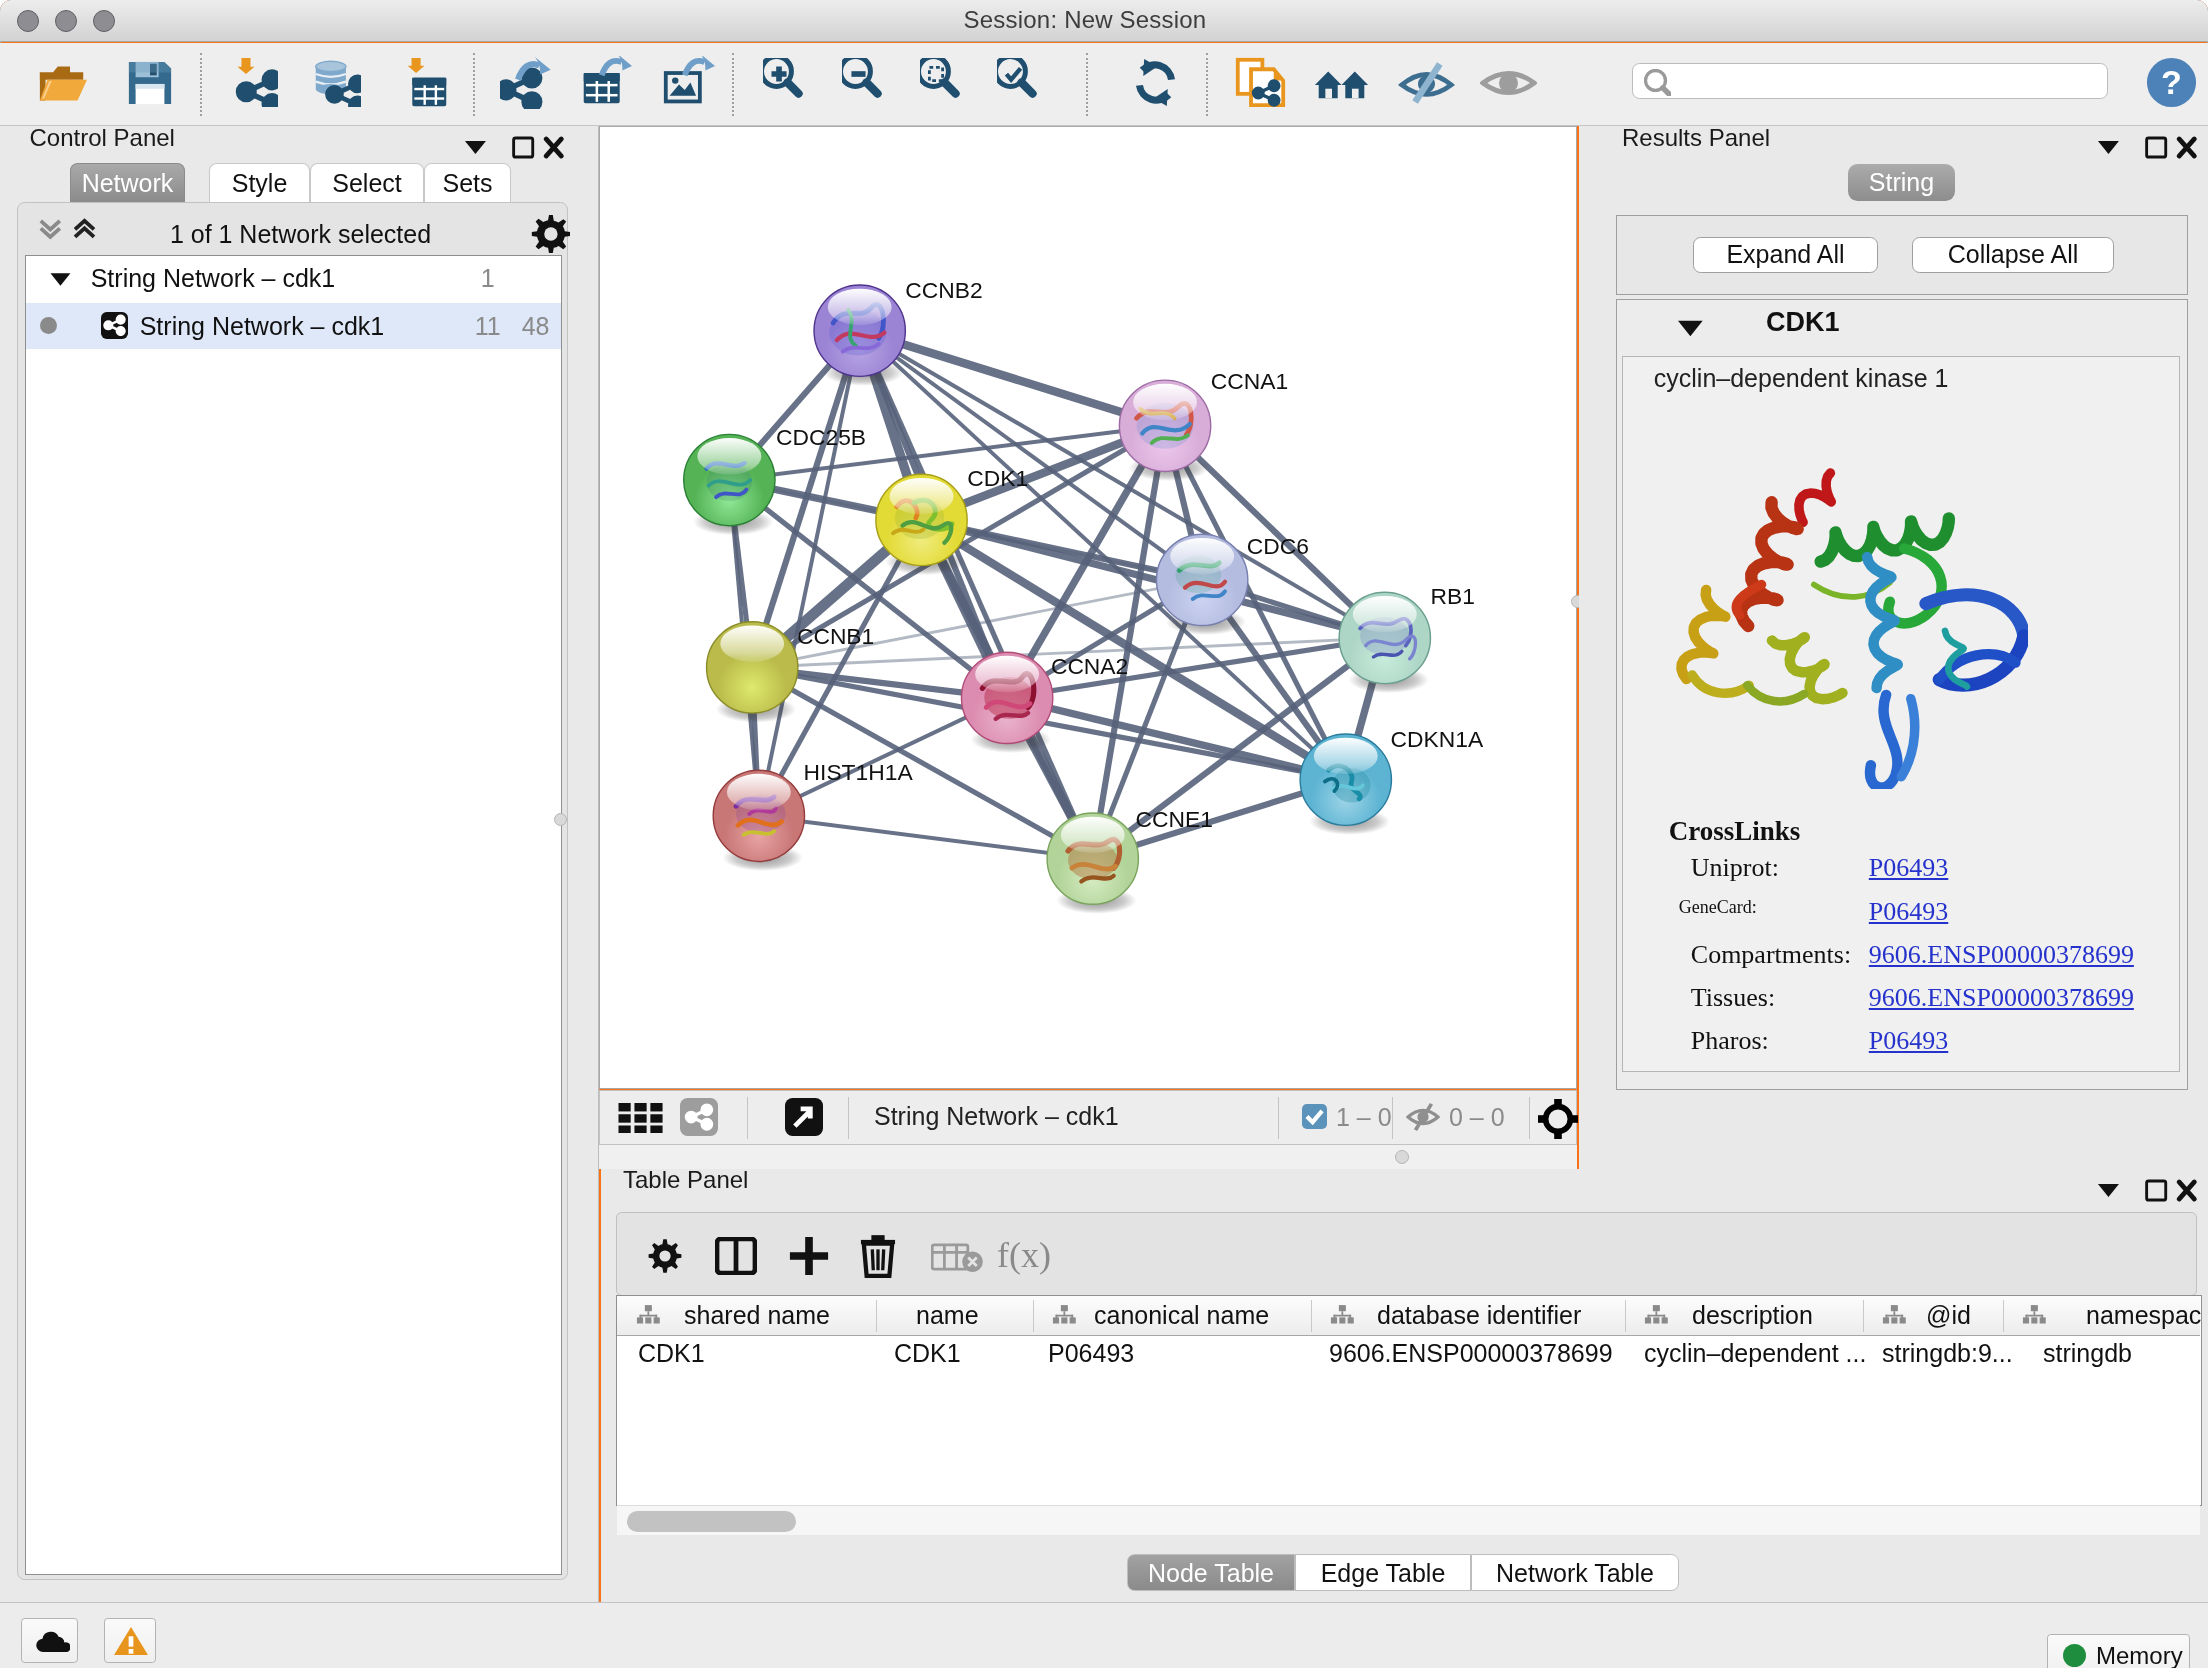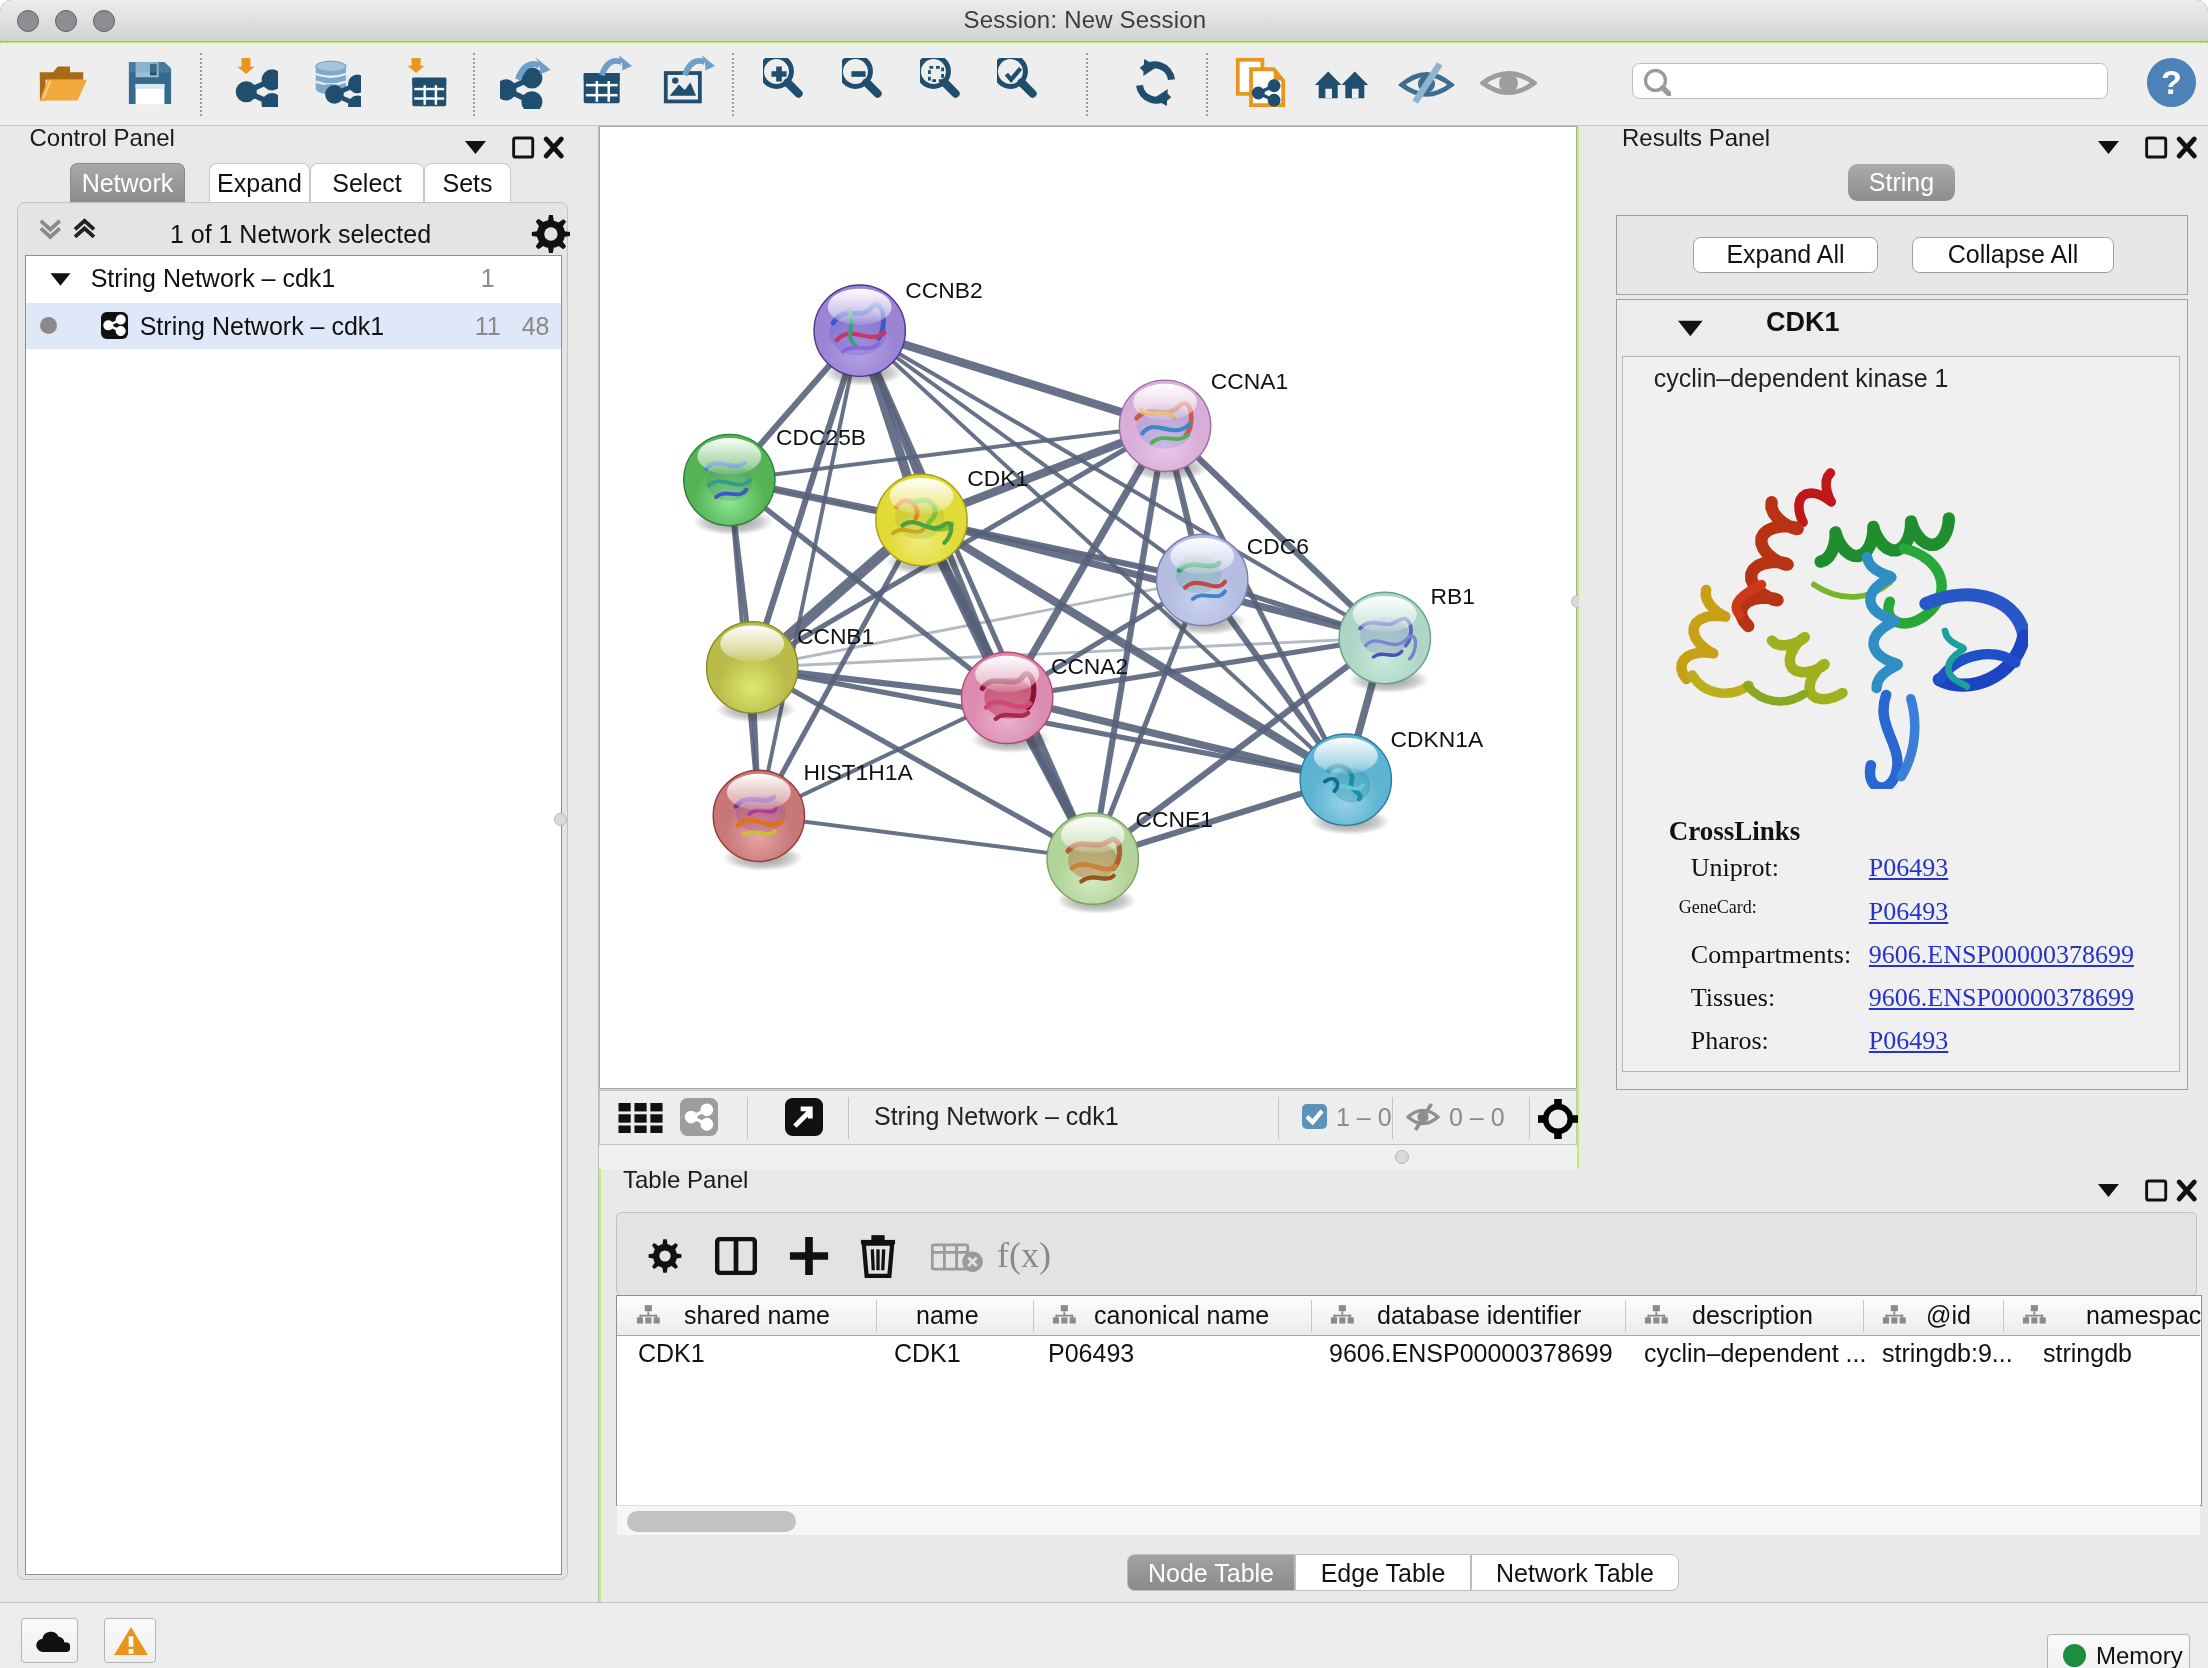--- a/index.html
+++ b/index.html
@@ -1,15 +1,15 @@
 <!DOCTYPE html>
 <html style="font-size:15px"><head><meta charset="utf-8"><style>
 *{margin:0;padding:0;box-sizing:border-box}
 html,body{width:2208px;height:1668px;background:#fff;font-family:"Liberation Sans",sans-serif;overflow:hidden}
-#win{position:absolute;left:0;top:0;width:2208px;height:1668px;background:#bef264;border-radius:11.4px 11.4px 0 0;overflow:hidden;box-shadow:inset 0 0 0 1px #ababab}
+#win{position:absolute;left:0;top:0;width:2208px;height:1668px;background:#f97316;border-radius:11.4px 11.4px 0 0;overflow:hidden;box-shadow:inset 0 0 0 1px #ababab}
 .abs{position:absolute}
 .titlebar{left:0;top:0;width:2208px;height:42px;background:linear-gradient(#ededed,#d2d2d2);border-bottom:1px solid #a9a9a9;border-radius:11.4px 11.4px 0 0}
 .tl{width:22px;height:22px;border-radius:50%;background:#8e8e92;border:1.4px solid #5f5f63;top:9.5px}
 .title{top:5.7px;left:0;width:2170px;text-align:center;font-size:24px;color:#3d3d3d;letter-spacing:0.2px}
 .toolbar{left:0;top:43px;width:2208px;height:83px;background:#eeeeee;border-bottom:1.9px solid #c6c6c6}
 .tsep{top:9.5px;width:0;height:63px;border-left:2.9px dotted #9f9f9f}
 .searchbox{left:1632px;top:20px;width:476px;height:36px;background:#fff;border:1.9px solid #bcbcbc;border-radius:7.6px}
 .panelhead{font-size:24px;color:#1a1a1a}
 .cpanel{left:0;top:126px;width:599px;height:1476px;background:#e9e9e9;border-right:1.9px solid #bdbdbd}
 .tab{position:absolute;top:37px;height:39px;background:#fff;border:1px solid #c9c9c9;border-bottom:none;border-radius:7.6px 7.6px 0 0;font-size:25px;color:#111;text-align:center;line-height:38px}
@@ -196,21 +196,21 @@
       </svg>
     </div>
     <div class="abs cpanel">
       <div class="abs panelhead" style="left:29.5px;top:-1.9px">Control Panel</div>
       <svg class="abs" style="left:464px;top:8.6px;" width="105" height="25" viewBox="0 0 110 26">
         <path d="M1.0 6.18 L23.0 6.18 L12 19.82 Z" fill="#111"></path>
         <rect x="52" y="3" width="20" height="20" fill="none" stroke="#111" stroke-width="3" rx="2"></rect>
         <path d="M86 4 L102 22 M102 4 L86 22" stroke="#111" stroke-width="5" stroke-linecap="round"></path>
       </svg>
       <div class="tab tabsel" style="left:70px;width:115px">Network</div>
-      <div class="tab" style="left:209px;width:101px">Expand</div>
+      <div class="tab" style="left:209px;width:101px">Style</div>
       <div class="tab" style="left:310px;width:114px">Select</div>
       <div class="tab" style="left:424px;width:87px">Sets</div>
       <div class="abs cbox">
         <svg class="abs" style="left:19px;top:14.3px;" width="76" height="28.5" viewBox="0 0 80 30">
           <g stroke="#8a8a8a" stroke-width="4" fill="none">
             <path d="M4 4 L14 13 L24 4 M4 12 L14 21 L24 12"></path>
           </g>
           <g stroke="#222" stroke-width="4" fill="none">
             <path d="M40 13 L50 4 L60 13 M40 21 L50 12 L60 21"></path>
           </g>

